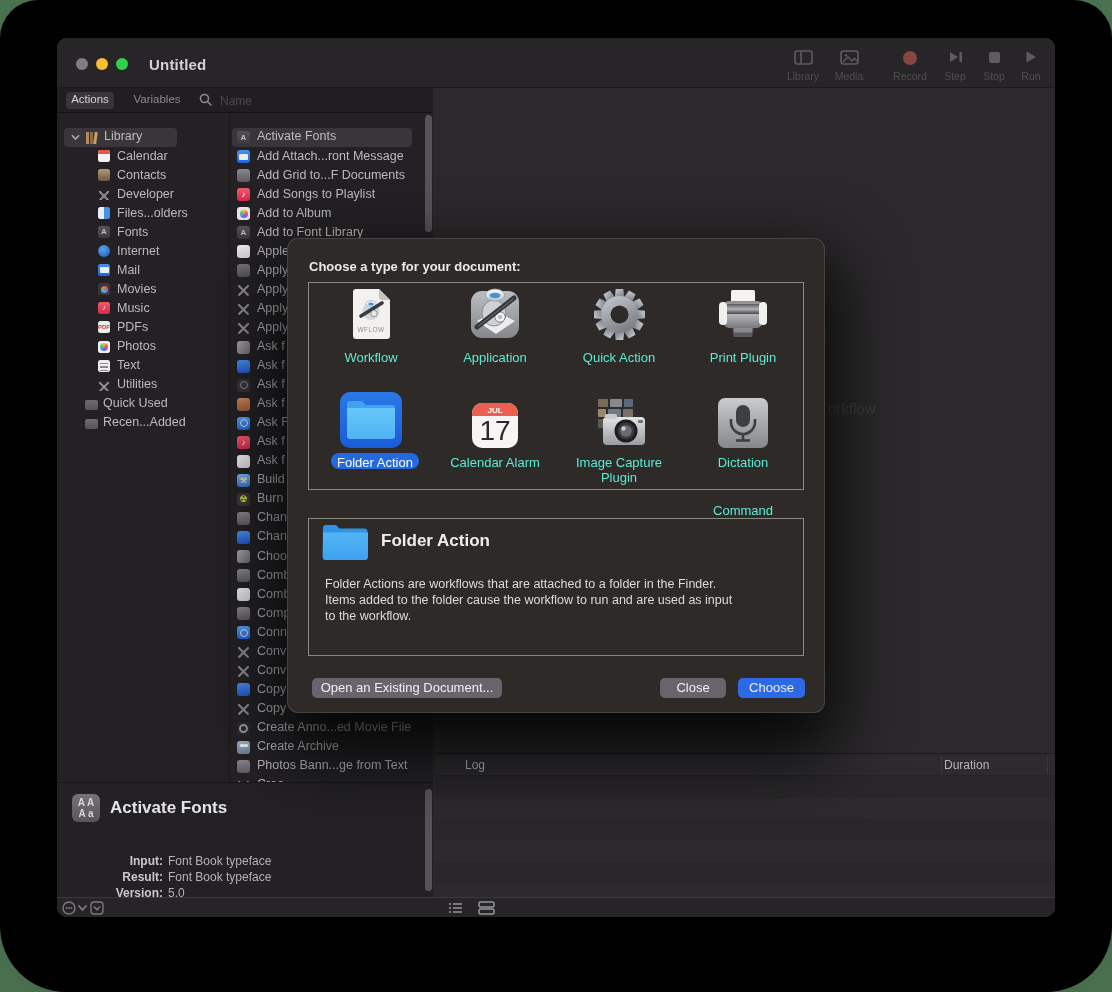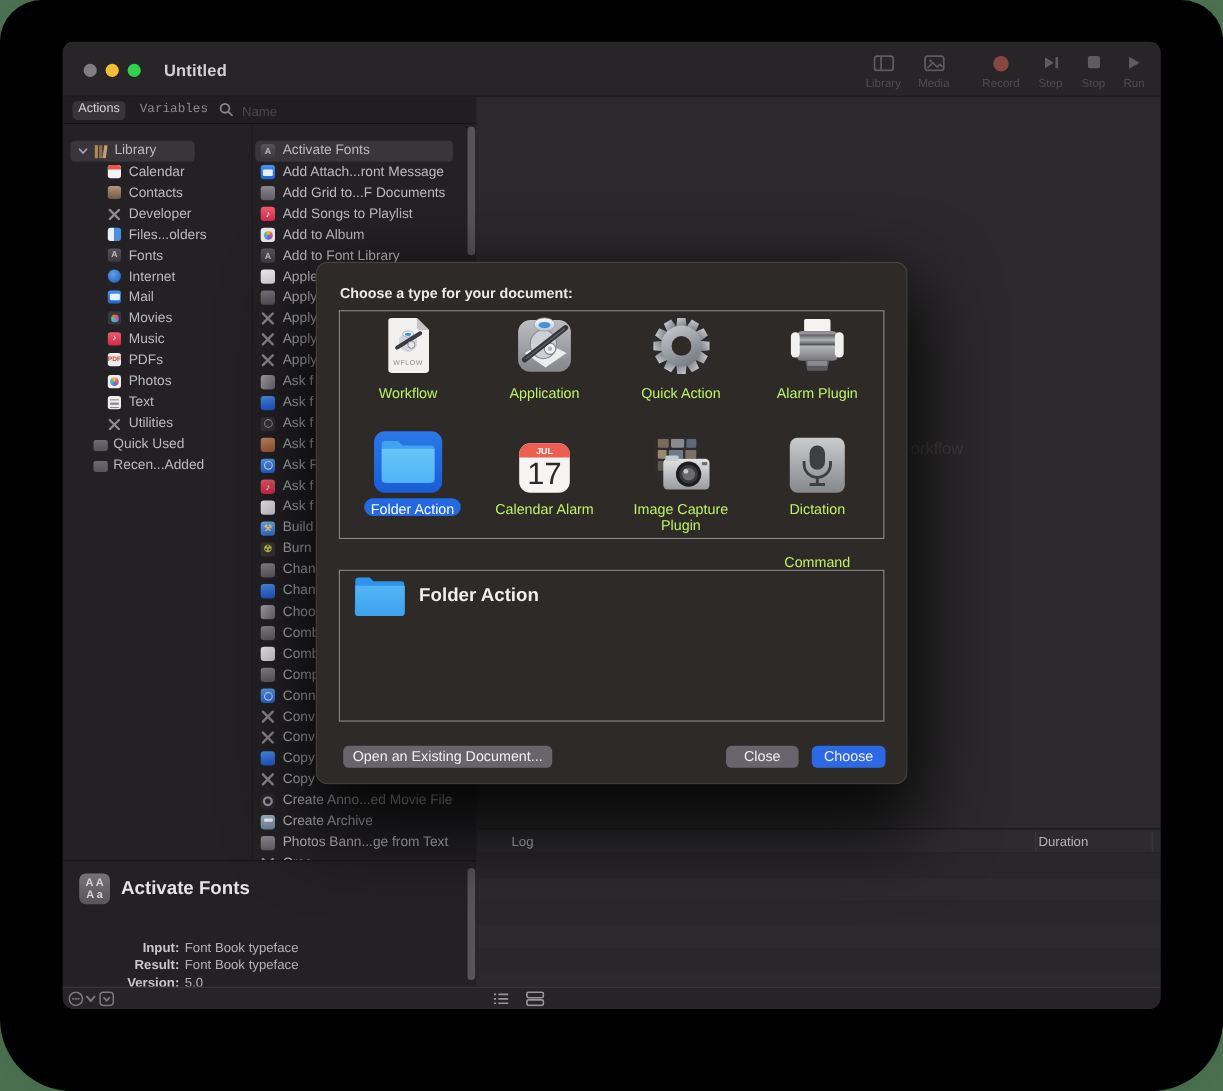--- a/index.html
+++ b/index.html
@@ -16,21 +16,21 @@
 .canvas { position:absolute; left:377px; top:50px; width:621px; height:809px; background:#2b292b; }
 .footer { position:absolute; left:0; top:859px; width:100%; height:20px; background:#262427; border-top:1px solid #3b393c; }
 .hl { position:absolute; height:19px; border-radius:4px; background:#38353b; }
 .rowtxt { position:absolute; font-size:12.5px; color:#bcbabd; white-space:nowrap; }
 .si { position:relative; display:inline-block; overflow:hidden; text-align:center; vertical-align:top; }
 .si b, .si i { font-style:normal; display:block; }
 .dialog { position:absolute; left:287px; top:238px; width:538px; height:475px; border-radius:11px; background:#2d2a28; box-shadow:0 0 0 1px rgba(255,255,255,0.12) inset, 0 30px 70px 10px rgba(0,0,0,0.85); }
 .gridbox { position:absolute; left:21px; top:44px; width:496px; height:208px; border:1px solid #8b8984; }
 .descbox { position:absolute; left:21px; top:280px; width:496px; height:138px; border:1px solid #8b8984; }
 .cell { position:absolute; display:flex; align-items:flex-end; justify-content:center; }
-.glabel { position:absolute; width:120px; text-align:center; font-size:13px; color:#bef264; white-space:nowrap; }
+.glabel { position:absolute; width:120px; text-align:center; font-size:13px; color:#5eead4; white-space:nowrap; }
 .btn { position:absolute; top:440px; height:20px; border-radius:5px; background:#67646c; color:#f0eff1; font-size:13px; text-align:center; line-height:20px; }
 </style></head>
 <body>
 <div id="page">
 <div class="bground"></div>
 <div class="win">
   <div class="titlebar">
     <div class="light" style="left:19px;background:#7f7d81;"></div>
     <div class="light" style="left:39px;background:#f6bf33;"></div>
     <div class="light" style="left:59px;background:#30d14c;"></div>
@@ -60,21 +60,21 @@
           </svg></div>
         <div class="abs" style="left:907px;top:32px;width:60px;text-align:center;font-size:10.5px;color:#4f4d51;">Stop</div>
         <div class="abs" style="left:954px;top:12px;width:40px;height:18px;text-align:center;"><svg width="14" height="14" viewBox="0 0 14 14">
             <path d="M2.5 1.5 L12 7 L2.5 12.5 Z" fill="#5e5c61"></path>
           </svg></div>
         <div class="abs" style="left:944px;top:32px;width:60px;text-align:center;font-size:10.5px;color:#4f4d51;">Run</div>
   </div>
   <div class="tabrow">
     <div class="abs" style="left:9px;top:3.5px;width:48px;height:17px;border-radius:4px;background:#37343a;"></div>
     <div class="abs" style="left:9px;top:5px;width:48px;text-align:center;font-size:11.5px;color:#d3d2d4;">Actions</div>
-    <div class="abs" style="left:70px;top:5px;width:60px;text-align:center;font-size:11.5px;color:#8b898d;font-family:Liberation Mono, monospace;">Variables</div>
+    <div class="abs" style="left:70px;top:5px;width:60px;text-align:center;font-size:11.5px;color:#8b898d;">Variables</div>
     <svg class="abs" style="left:142px;top:5px;" width="13" height="13" viewBox="0 0 13 13">
           <circle cx="5.5" cy="5.5" r="4" fill="none" stroke="#8a888c" stroke-width="1.6"></circle>
           <line x1="8.5" y1="8.5" x2="12" y2="12" stroke="#8a888c" stroke-width="1.6" stroke-linecap="round"></line>
         </svg>
     <div class="abs" style="left:163px;top:5.5px;font-size:12px;color:#4a484c;">Name</div>
   </div>
   <div class="leftpane">
     <div class="hl" style="left:7px;top:14.9px;width:113px;"></div>
         <svg class="abs" style="left:14px;top:20.4px" width="9" height="9" viewBox="0 0 10 10">
           <path d="M1.5 3 L5 6.8 L8.5 3" stroke="#a8a6aa" stroke-width="1.8" fill="none" stroke-linecap="round"></path>
@@ -344,21 +344,21 @@
 </defs>
 <rect x="14" y="2" width="24" height="15" rx="1.5" fill="#f4f3f2"></rect>
 <rect x="7" y="13" width="38" height="27" rx="5" fill="url(#pbody)"></rect>
 <rect x="7" y="16" width="38" height="10" fill="url(#proll)"></rect>
 <rect x="2" y="14" width="8" height="23" rx="3.8" fill="#f0f0ef"></rect>
 <rect x="42" y="14" width="8" height="23" rx="3.8" fill="#f0f0ef"></rect>
 <path d="M15 40 h22 l-2 9 h-18 Z" fill="#5a5a5f"></path>
 <rect x="17" y="40" width="18" height="4.5" fill="#8a8a8f"></rect>
 </svg>
         </div>
-        <div class="glabel" style="left:374px;top:67px;">Alarm Plugin</div>
+        <div class="glabel" style="left:374px;top:67px;">Print Plugin</div>
         <div class="cell" style="left:27px;top:105px;width:70px;height:61px;">
           <svg width="64" height="58" viewBox="0 0 64 58">
 <defs>
 <linearGradient id="fa1" x1="0" y1="0" x2="0" y2="1">
                 <stop offset="0" stop-color="#2a78e8"></stop>
                 <stop offset="1" stop-color="#1a5cd8"></stop>
               </linearGradient>
 <linearGradient id="fa2" x1="0" y1="0" x2="0" y2="1">
                 <stop offset="0" stop-color="#67c6f8"></stop>
                 <stop offset="1" stop-color="#4fb3f4"></stop>
@@ -436,17 +436,18 @@
 <defs>
               <linearGradient id="fd2" x1="0" y1="0" x2="0" y2="1">
                 <stop offset="0" stop-color="#52b5f5"></stop>
                 <stop offset="1" stop-color="#3da2f0"></stop>
               </linearGradient>
             </defs>
 <path d="M1 5 a3 3 0 0 1 3-3 h10 l3.5 3.5 h25 a3 3 0 0 1 3 3 v25 a3.5 3.5 0 0 1 -3.5 3.5 h-38 a3.5 3.5 0 0 1 -3.5-3.5 Z" fill="#2f93e8"></path>
 <path d="M1 9.5 h45 v24 a3.5 3.5 0 0 1 -3.5 3.5 h-38 a3.5 3.5 0 0 1 -3.5-3.5 Z" fill="url(#fd2)"></path>
 </svg></div>
     <div class="abs" style="left:72px;top:12px;font-size:17px;font-weight:700;color:#f0efee;">Folder Action</div>
+    <div class="abs" style="left:16px;top:57px;font-size:12.5px;line-height:16px;color:#dddbd8;">Folder Actions are workflows that are attached to a folder in the Finder.<br>Items added to the folder cause the workflow to run and are used as input<br>to the workflow.</div>
   </div>
   <div class="btn" style="left:25px;width:190px;">Open an Existing Document...</div>
   <div class="btn" style="left:373px;width:66px;">Close</div>
   <div class="btn" style="left:451px;width:67px;background:#2d68e5;">Choose</div>
 </div>
 </div>
 </body></html>

